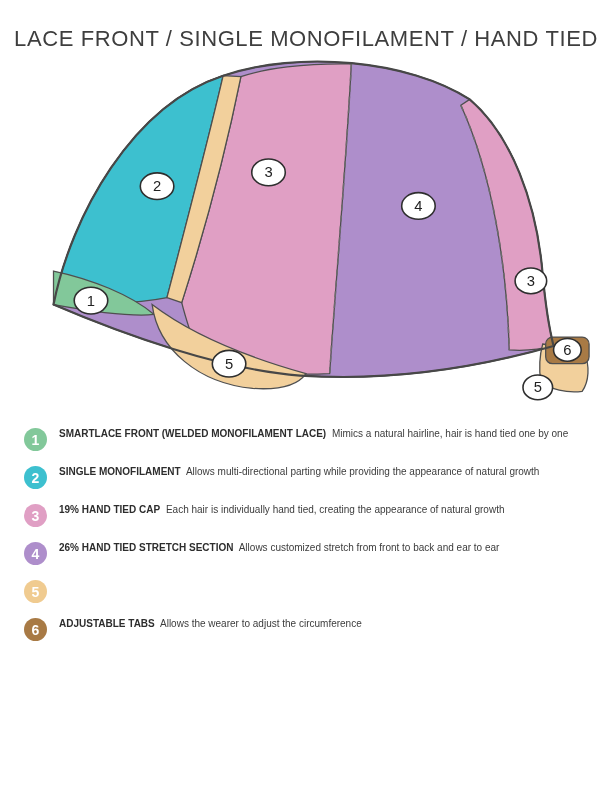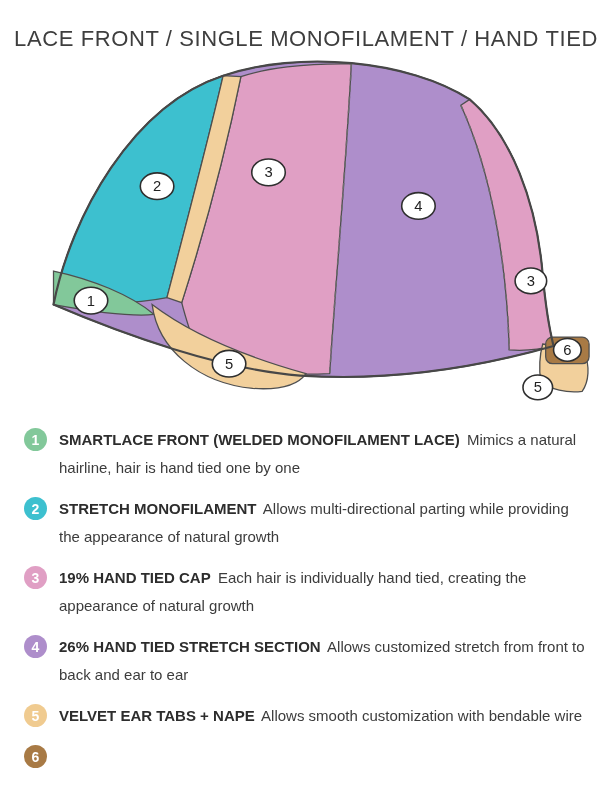--- a/index.html
+++ b/index.html
@@ -23,21 +23,21 @@
     text-anchor:middle;
   }
   .legend { padding:10px 22px 0 24px; }
   .legend-item { display:flex; align-items:flex-start; margin-bottom:13px; }
   .badge {
     flex:0 0 auto; width:23px; height:23px; border-radius:50%;
     color:#fff; font-weight:bold; font-size:14px;
     display:flex; align-items:center; justify-content:center;
     margin-right:12px; margin-top:2px;
   }
-  .ltext { font-size:15px; color:#3c3c3c; line-height:28px; max-width:530px; }
+  .ltext { font-size:10px; color:#3c3c3c; line-height:16px; max-width:530px; }
   .ltitle { font-weight:bold; color:#2d2d2d; margin-right:3px; }
 </style>
 </head>
 <body>
 
 <div class="page">
 
   <h1 class="title">LACE FRONT / SINGLE MONOFILAMENT / HAND TIED</h1>
 
   <div class="diagram">
@@ -107,21 +107,21 @@
       <div class="badge" style="background-color: rgb(130, 200, 154);">1</div>
       <div class="ltext">
         <span class="ltitle">SMARTLACE FRONT (WELDED MONOFILAMENT LACE)</span>
         <span>Mimics a natural hairline, hair is hand tied one by one</span>
       </div>
     </div>
 
     <div class="legend-item">
       <div class="badge" style="background-color: rgb(61, 192, 207);">2</div>
       <div class="ltext">
-        <span class="ltitle">STRETCH MONOFILAMENT</span>
+        <span class="ltitle">SINGLE MONOFILAMENT</span>
         <span>Allows multi-directional parting while providing the appearance of natural growth</span>
       </div>
     </div>
 
     <div class="legend-item">
       <div class="badge" style="background-color: rgb(224, 159, 196);">3</div>
       <div class="ltext">
         <span class="ltitle">19% HAND TIED CAP</span>
         <span>Each hair is individually hand tied, creating the appearance of natural growth</span>
       </div>
@@ -130,24 +130,24 @@
     <div class="legend-item">
       <div class="badge" style="background-color: rgb(174, 142, 203);">4</div>
       <div class="ltext">
         <span class="ltitle">26% HAND TIED STRETCH SECTION</span>
         <span>Allows customized stretch from front to back and ear to ear</span>
       </div>
     </div>
 
     <div class="legend-item">
       <div class="badge" style="background-color: rgb(240, 203, 144);">5</div>
-      <div class="ltext">
-        <span class="ltitle">VELVET EAR TABS + NAPE</span>
-        <span>Allows smooth customization with bendable wire</span>
-      </div>
     </div>
 
     <div class="legend-item">
       <div class="badge" style="background-color: rgb(168, 122, 69);">6</div>
+      <div class="ltext">
+        <span class="ltitle">ADJUSTABLE TABS</span>
+        <span>Allows the wearer to adjust the circumference</span>
+      </div>
     </div>
 
   </div>
 </div>
 
 </body></html>

